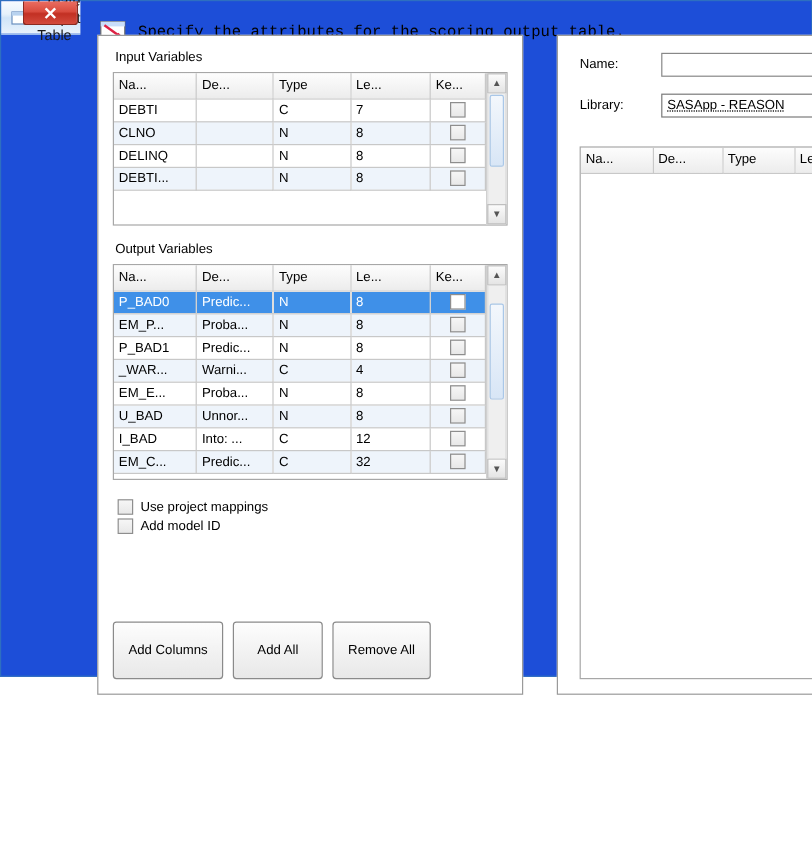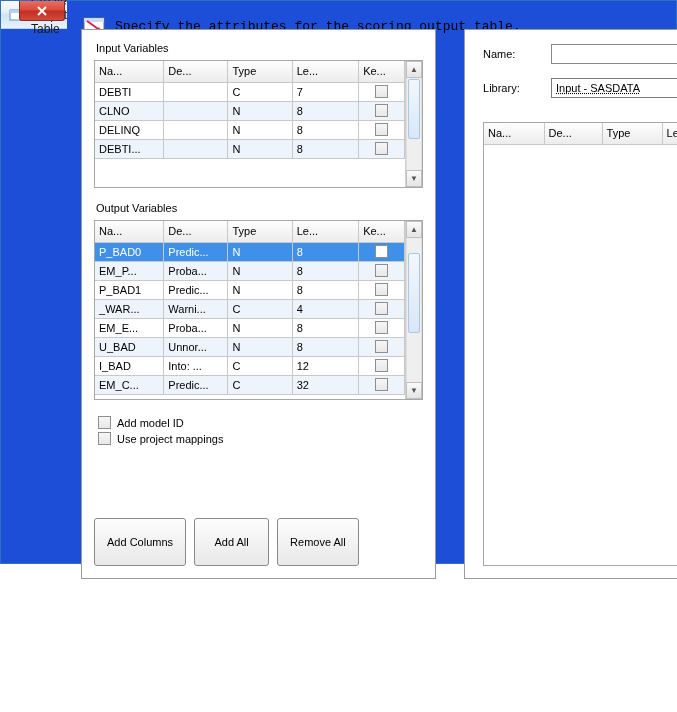--- a/index.html
+++ b/index.html
@@ -398,44 +398,44 @@
             <div class="track">
                 <div class="thumb" style="top:15px;height:80px;"></div>
               </div>
             <div class="arrow">▼</div>
           </div>
         </div>
 
         <div class="checks">
           <div class="check-row">
             <span class="chk"></span>
-            <span>Add model ID</span>
+            <span>Use project mappings</span>
           </div>
           <div class="check-row">
             <span class="chk"></span>
-            <span>Use project mappings</span>
+            <span>Add model ID</span>
           </div>
         </div>
 
         <div class="btn-row">
           <button class="std">Add Columns</button>
           <button class="std">Add All</button>
           <button class="std">Remove All</button>
         </div>
       </div>
 
       <div class="panel right">
         <div class="form-row">
           <label>Name:</label>
           <input type="text" value="" style="">
         </div>
         <div class="form-row">
           <label>Library:</label>
           <div class="select">
-            <span>Input - SASDATA</span>
+            <span>SASApp - REASON</span>
             <span class="dd">▼</span>
           </div>
         </div>
 
         <div class="table-wrap" style="flex:1;">
           <div style="flex:1; overflow:hidden;">
           <table class="grid">
             <colgroup>
                   <col style="width:60px">
                   <col style="width:58px">

